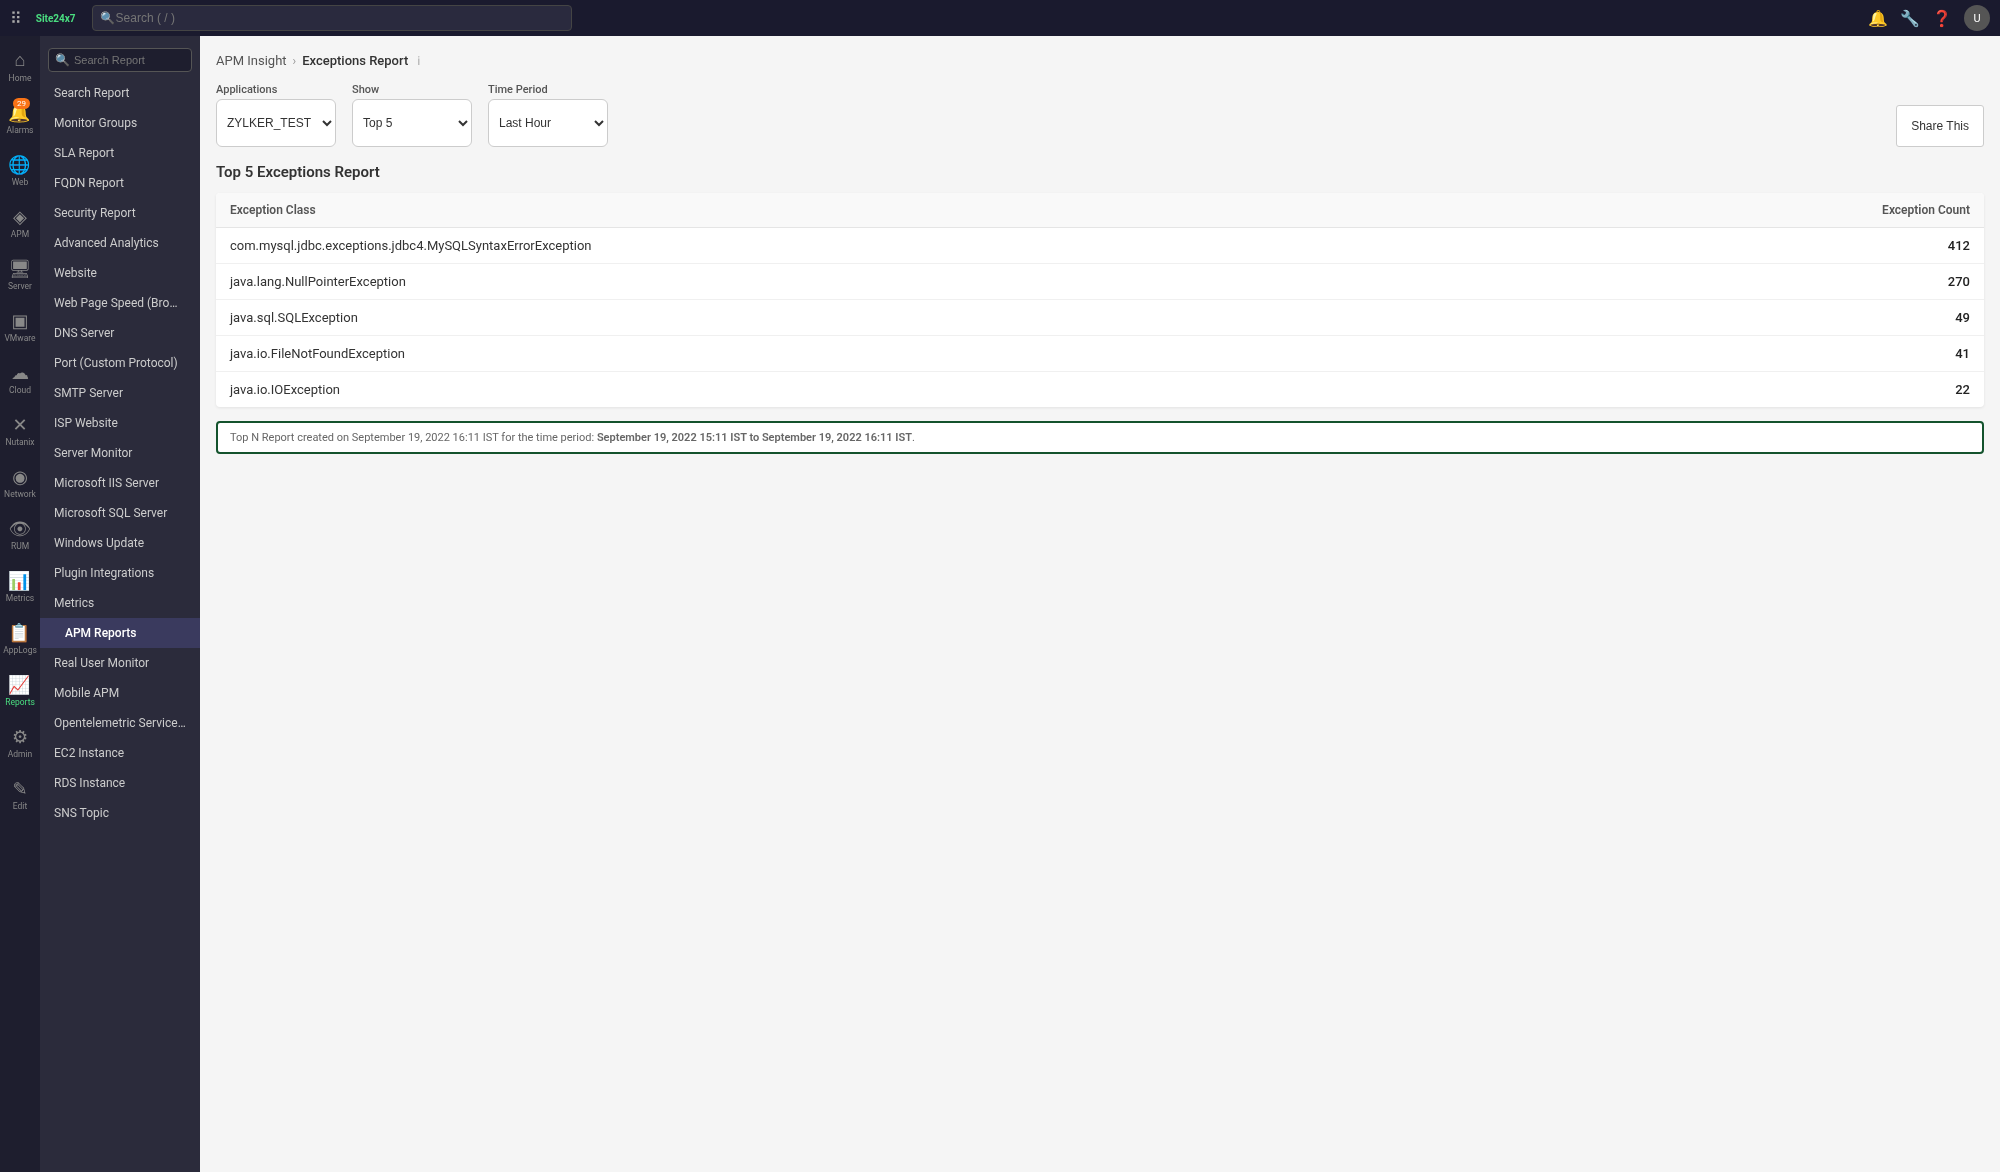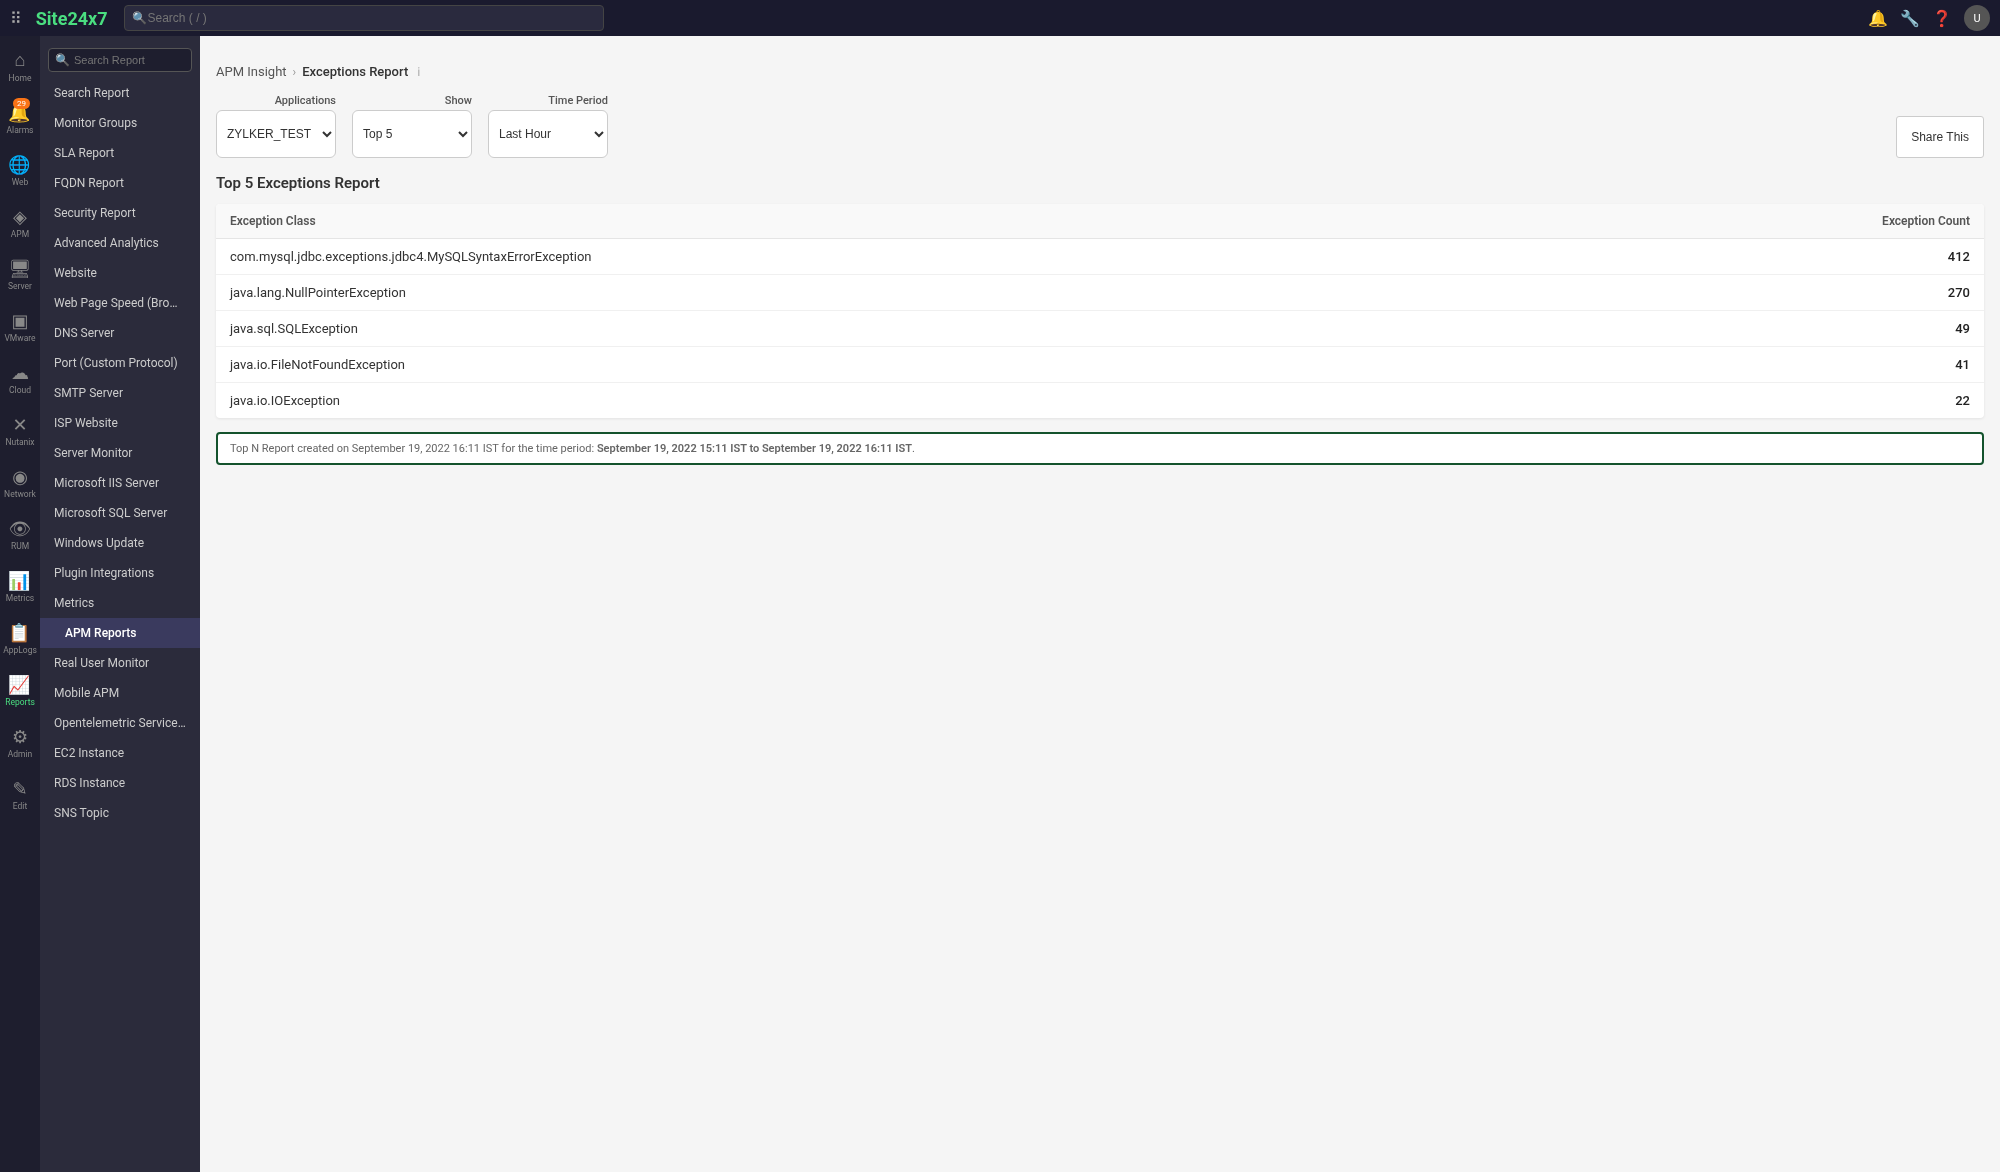--- a/index.html
+++ b/index.html
@@ -4,21 +4,21 @@
   <style>
     * { box-sizing: border-box; margin: 0; padding: 0; }
     body { font-family: -apple-system, BlinkMacSystemFont, 'Segoe UI', Roboto, sans-serif; font-size: 13px; background: #fff; display: flex; height: 100vh; overflow: hidden; }
 
     
     .topbar {
       position: fixed; top: 0; left: 0; right: 0; height: 36px;
       background: #1a1a2e; display: flex; align-items: center;
       padding: 0 10px; z-index: 100; gap: 8px;
     }
-    .topbar-logo { color: #4ade80; font-weight: bold; font-size: 18px; display: flex; align-items: center; gap: 4px; }
+    .topbar-logo { color: #4ade80; font-weight: bold; font-size: 10px; display: flex; align-items: center; gap: 4px; }
     .topbar-logo-site { color: #4ade80; }
     .topbar-grid-icon { color: #aaa; font-size: 16px; margin-right: 6px; }
     .topbar-search {
       flex: 1; max-width: 480px; margin-left: 8px;
       background: #2a2a3e; border: 1px solid #444; border-radius: 4px;
       height: 26px; display: flex; align-items: center; padding: 0 8px; color: #aaa; font-size: 12px;
     }
     .topbar-search input { background: transparent; border: none; outline: none; color: #22c55e; font-size: 12px; flex: 1; }
     .topbar-right { margin-left: auto; display: flex; align-items: center; gap: 12px; }
     .topbar-icon { color: #aaa; font-size: 16px; cursor: pointer; }
@@ -62,34 +62,34 @@
       white-space: nowrap; overflow: hidden; text-overflow: ellipsis;
     }
     .nav-item.active { background: #3a3a5e; color: #fff; font-weight: 500; padding-left: 25px; }
     .nav-item-new { display: inline-block; background: #16a34a; color: #fff; font-size: 8px; border-radius: 3px; padding: 1px 3px; margin-left: 4px; vertical-align: middle; }
 
     
     .main-content {
       margin-top: 36px; margin-left: 200px; flex: 1; overflow-y: auto;
       background: #f5f5f5; min-height: calc(100vh - 36px);
     }
-    .content-inner { padding: 27px 16px; }
+    .content-inner { padding: 16px 16px; }
 
     
     .breadcrumb-tabs { display: flex; align-items: center; gap: 6px; margin-bottom: 14px; }
     .breadcrumb-link { color: #555; font-size: 13px; cursor: pointer; }
     .breadcrumb-sep { color: #999; font-size: 12px; }
     .breadcrumb-active { color: #333; font-size: 13px; font-weight: 500; }
     .info-icon { color: #aaa; font-size: 12px; cursor: pointer; margin-left: 3px; }
 
     
     .filters-row {
       display: flex; align-items: flex-end; gap: 16px; margin-bottom: 16px; flex-wrap: wrap;
     }
-    .filter-group { display: flex; flex-direction: column; gap: 3px; align-items: flex-end; }
+    .filter-group { display: flex; flex-direction: column; gap: 3px; }
     .filter-label { font-size: 11px; color: #555; font-weight: 500; }
     .filter-select {
       height: 48px; border: 1px solid #ccc; border-radius: 6px;
       background: #fff; font-size: 12px; padding: 0 6px; color: #333;
       cursor: pointer; min-width: 120px;
     }
     .share-btn {
       margin-left: auto; height: 42px; padding: 0 14px;
       background: #fff; border: 1px solid #ccc; border-radius: 3px;
       font-size: 12px; color: #333; cursor: pointer;

